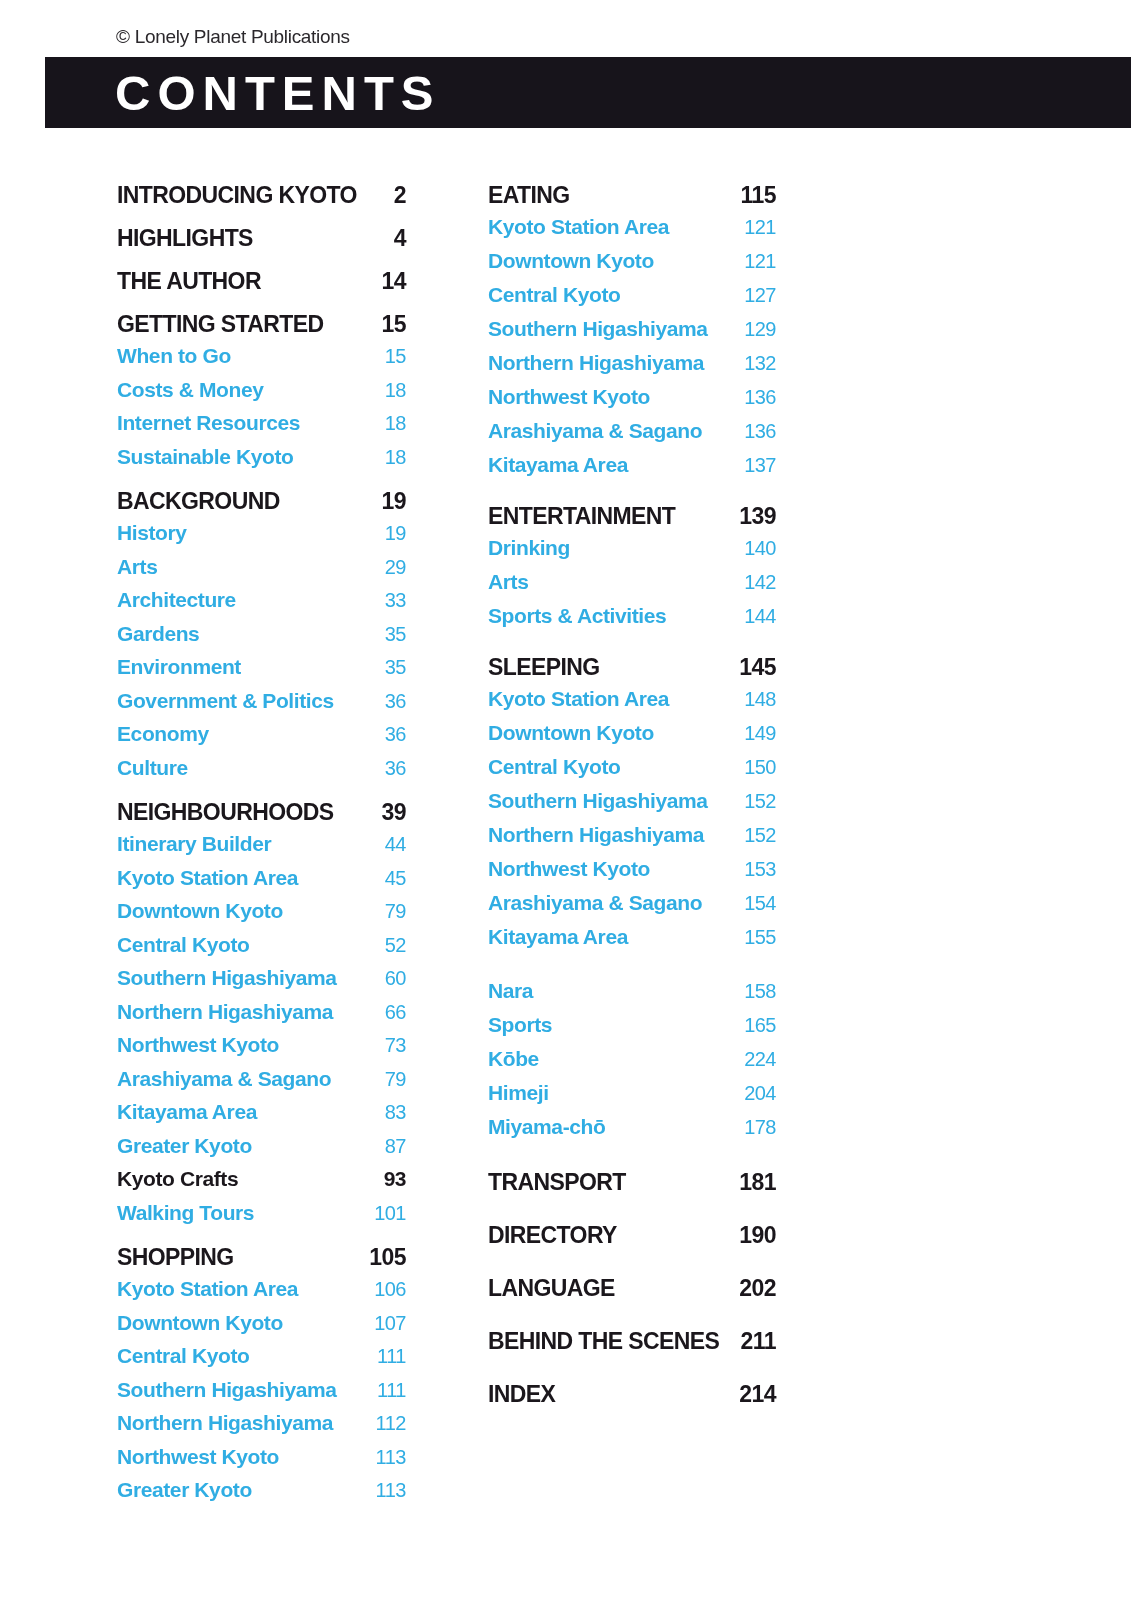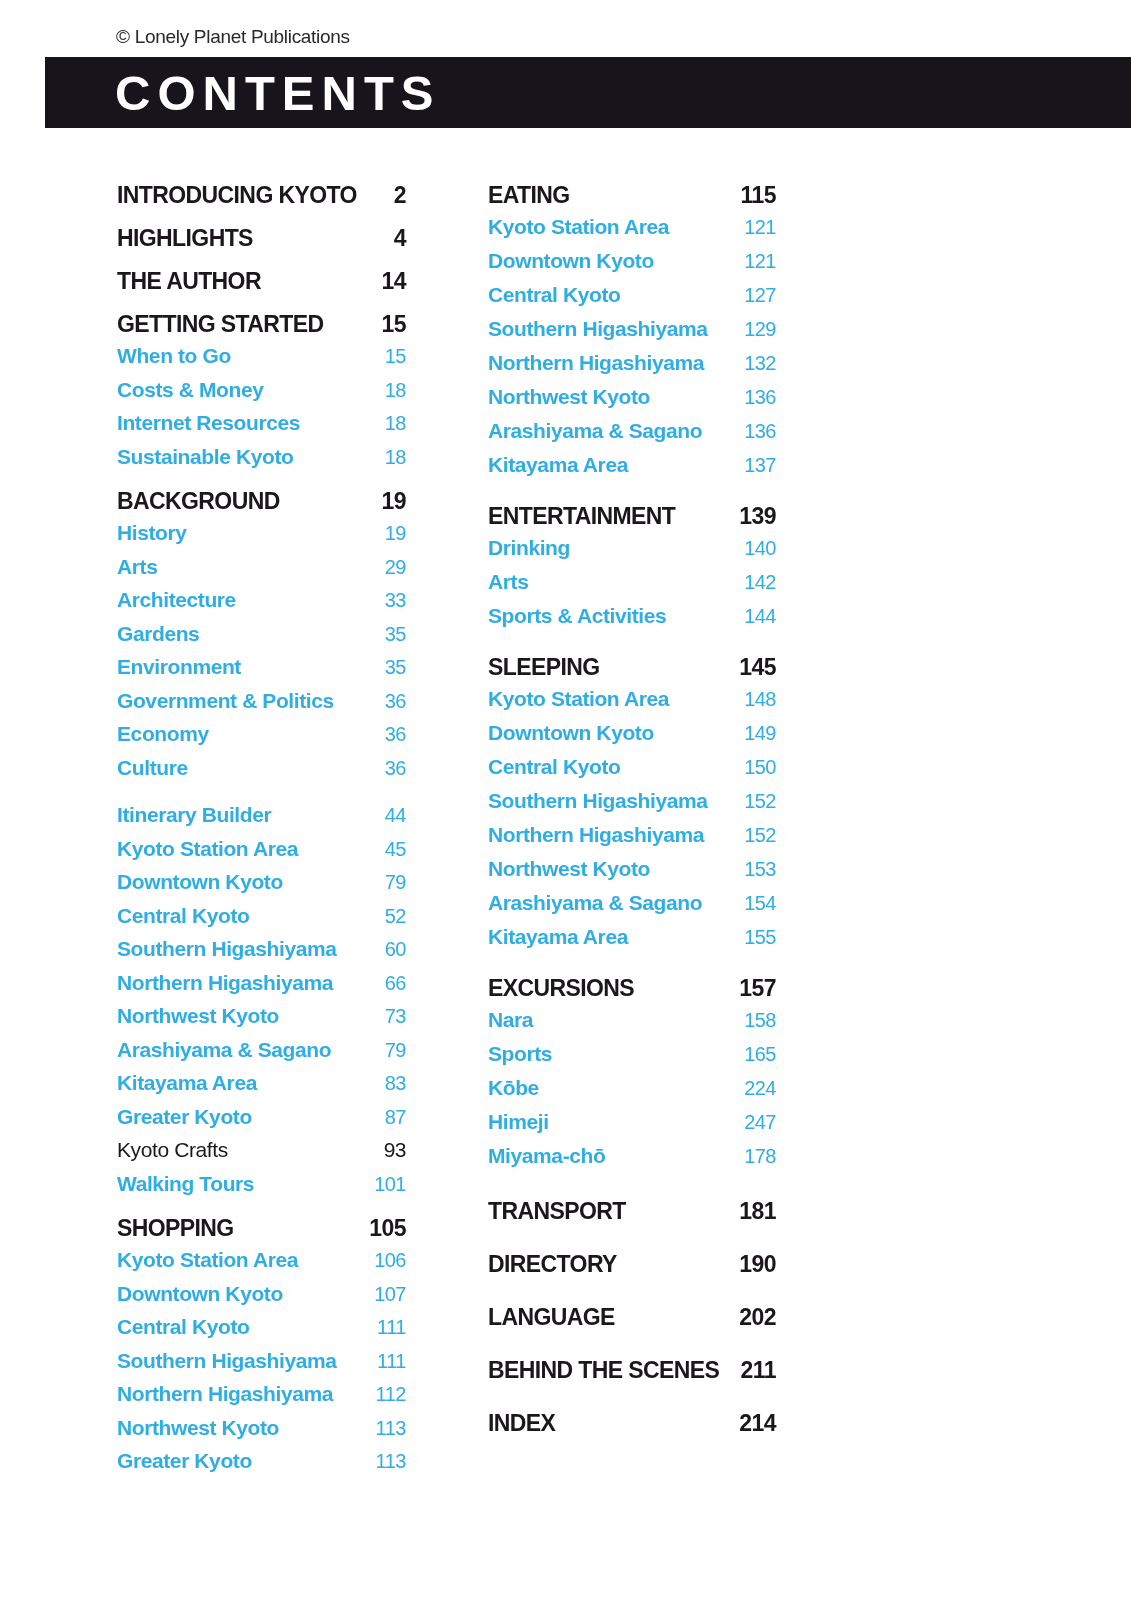--- a/index.html
+++ b/index.html
@@ -92,21 +92,21 @@
   }
   .sub-row .s-page {
     font-size: 20px;
     font-weight: normal;
     letter-spacing: -0.5px;
     color: var(--accent);
   }
   .sub-row.emphasis .s-label,
   .sub-row.emphasis .s-page {
     color: #1b171c;
-    font-weight: normal;
+    font-weight: bold;
     font-size: 21px;
   }
 </style>
 </head>
 <body>
 
 <div class="page">
   <div class="copyright">© Lonely Planet Publications</div>
 
   <div class="banner">
@@ -186,20 +186,24 @@
         <div class="row sub-row">
           <span class="s-label">Economy</span>
           <span class="s-page">36</span>
         </div>
         <div class="row sub-row">
           <span class="s-label">Culture</span>
           <span class="s-page">36</span>
         </div>
       </div>
       <div class="toc-section">
+        <div class="row header-row">
+          <span class="h-label">NEIGHBOURHOODS</span>
+          <span class="h-page">39</span>
+        </div>
         <div class="row sub-row">
           <span class="s-label">Itinerary Builder</span>
           <span class="s-page">44</span>
         </div>
         <div class="row sub-row">
           <span class="s-label">Kyoto Station Area</span>
           <span class="s-page">45</span>
         </div>
         <div class="row sub-row">
           <span class="s-label">Downtown Kyoto</span>
@@ -367,39 +371,35 @@
         <div class="row sub-row">
           <span class="s-label">Arashiyama &amp; Sagano</span>
           <span class="s-page">154</span>
         </div>
         <div class="row sub-row">
           <span class="s-label">Kitayama Area</span>
           <span class="s-page">155</span>
         </div>
       </div>
       <div class="toc-section">
-        <div class="row header-row">
-          <span class="h-label">EXCURSIONS</span>
-          <span class="h-page">157</span>
-        </div>
         <div class="row sub-row">
           <span class="s-label">Nara</span>
           <span class="s-page">158</span>
         </div>
         <div class="row sub-row">
           <span class="s-label">Sports</span>
           <span class="s-page">165</span>
         </div>
         <div class="row sub-row">
           <span class="s-label">Kōbe</span>
           <span class="s-page">224</span>
         </div>
         <div class="row sub-row">
           <span class="s-label">Himeji</span>
-          <span class="s-page">247</span>
+          <span class="s-page">204</span>
         </div>
         <div class="row sub-row">
           <span class="s-label">Miyama-chō</span>
           <span class="s-page">178</span>
         </div>
       </div>
       <div class="toc-section header-only">
         <div class="row header-row">
           <span class="h-label">TRANSPORT</span>
           <span class="h-page">181</span>

